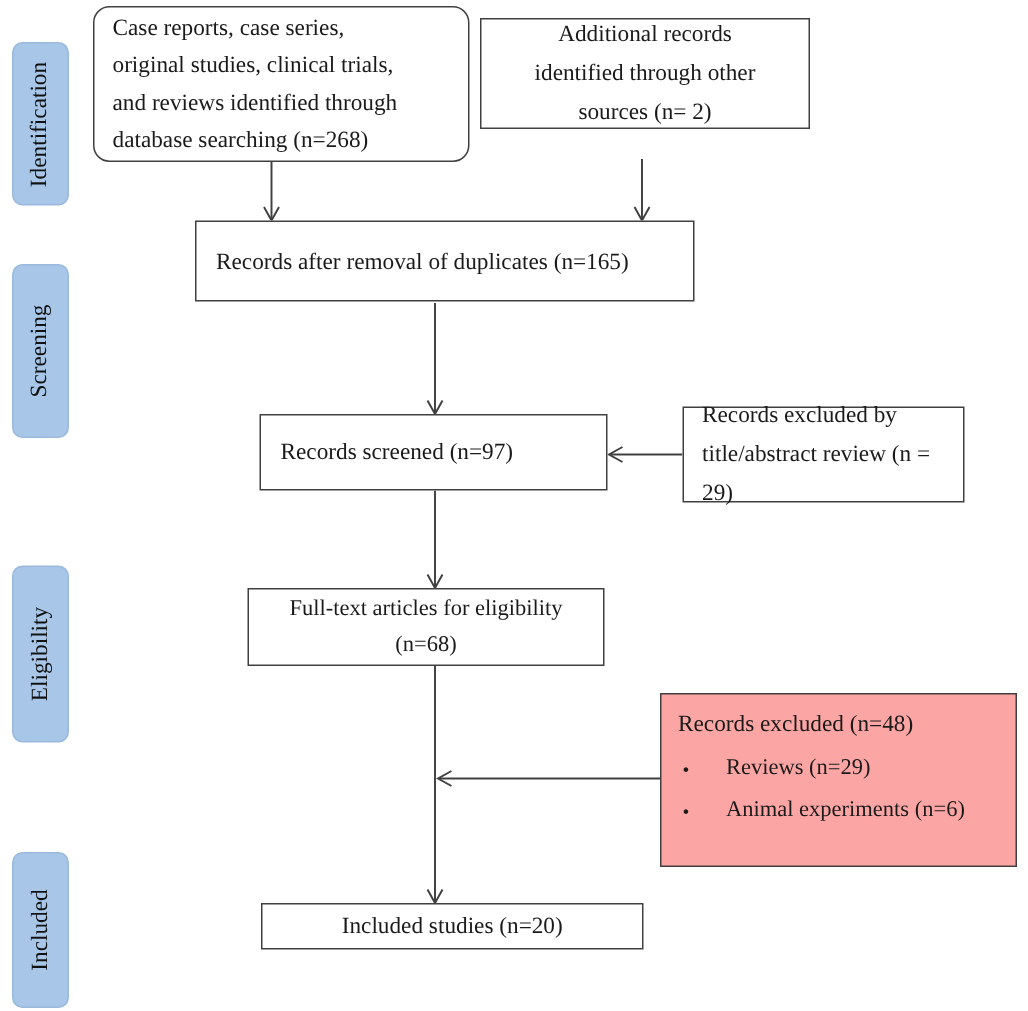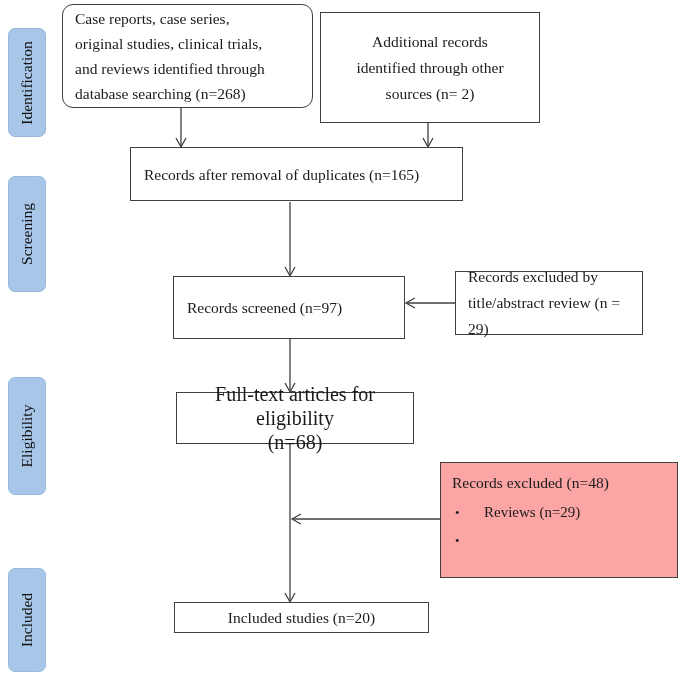--- a/index.html
+++ b/index.html
@@ -48,25 +48,25 @@
     font-size: 15.5px;
     line-height: 25px;
     display: flex;
     align-items: center;
     white-space: pre-line;
   }
   .fbox.center { justify-content: center; text-align: center; }
   .fbox.left   { justify-content: flex-start; text-align: left; }
 
   .box-database       { left: 62px;  top: 4px;   width: 251px; height: 104px; padding-left: 12px; padding-right: 6px; border-radius: 11px; }
-  .box-other-sources  { left: 320px; top: 12px;  width: 220px; height: 111px;  line-height: 26px; }
+  .box-other-sources  { left: 320px; top: 12px;  width: 220px; height: 74px;  line-height: 26px; }
   .box-duplicates     { left: 130px; top: 147px; width: 333px; height: 54px;  padding-left: 13px; }
-  .box-screened       { left: 173px; top: 276px; width: 232px; height: 63px;  padding-left: 13px; }
+  .box-screened       { left: 173px; top: 276px; width: 232px; height: 51px;  padding-left: 13px; }
   .box-title-abstract { left: 455px; top: 271px; width: 188px; height: 64px;  padding-left: 12px; line-height: 26px; }
-  .box-fulltext       { left: 176px; top: 392px; width: 238px; height: 52px;  line-height: 24px; font-size: 20px; }
+  .box-fulltext       { left: 165px; top: 392px; width: 238px; height: 52px;  line-height: 24px; font-size: 15px; }
   .box-included       { left: 174px; top: 602px; width: 255px; height: 31px;  }
 
   .box-excluded {
     position: absolute;
     box-sizing: border-box;
     left: 440px; top: 462px;
     width: 238px; height: 116px;
     background: #fca5a5;
     border: 1.5px solid #404040;
     padding: 9px 6px 0 11px;
@@ -155,18 +155,19 @@
 (n=68)</div>
 
   <div class="box-excluded">
     <div class="hdr">Records excluded (n=48)</div>
     <div class="bullet-row">
       <span class="dot">•</span>
       <span>Reviews (n=29)</span>
     </div>
     <div class="bullet-row">
       <span class="dot">•</span>
+      <span>Animal experiments (n=6)</span>
     </div>
   </div>
 
   <div class="fbox center box-included">Included studies (n=20)</div>
 
 </div>
 
 </body></html>

